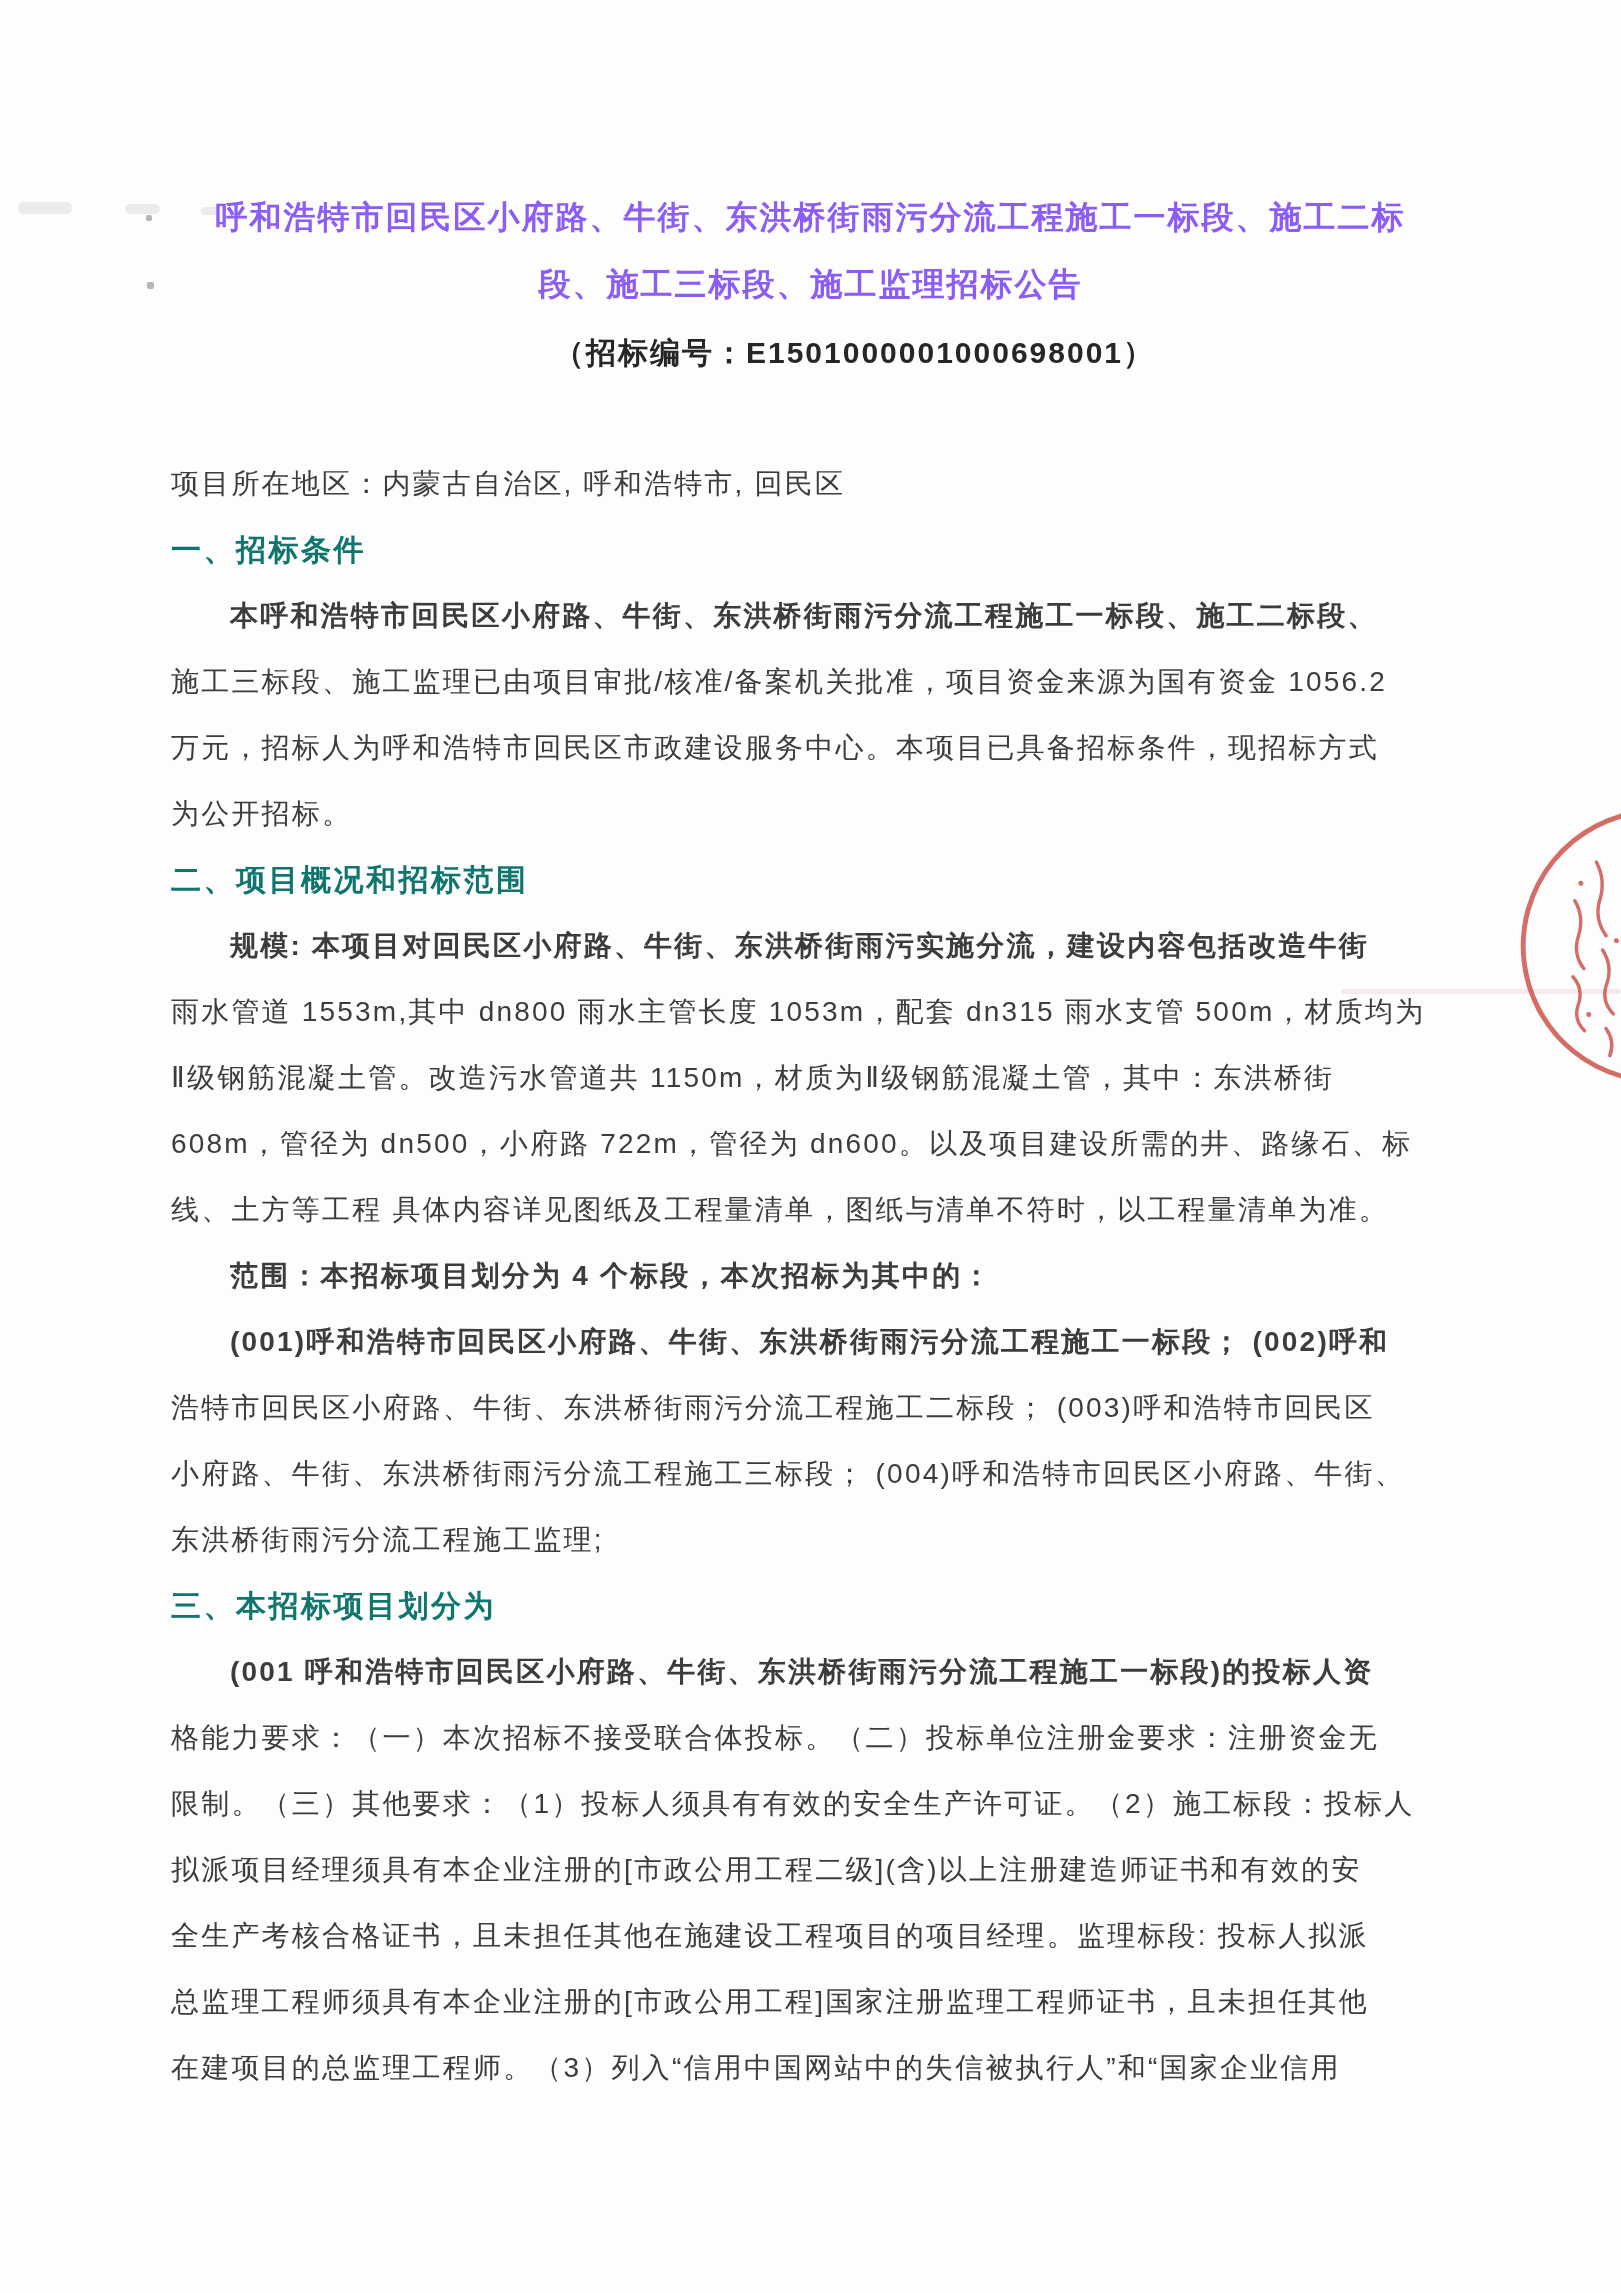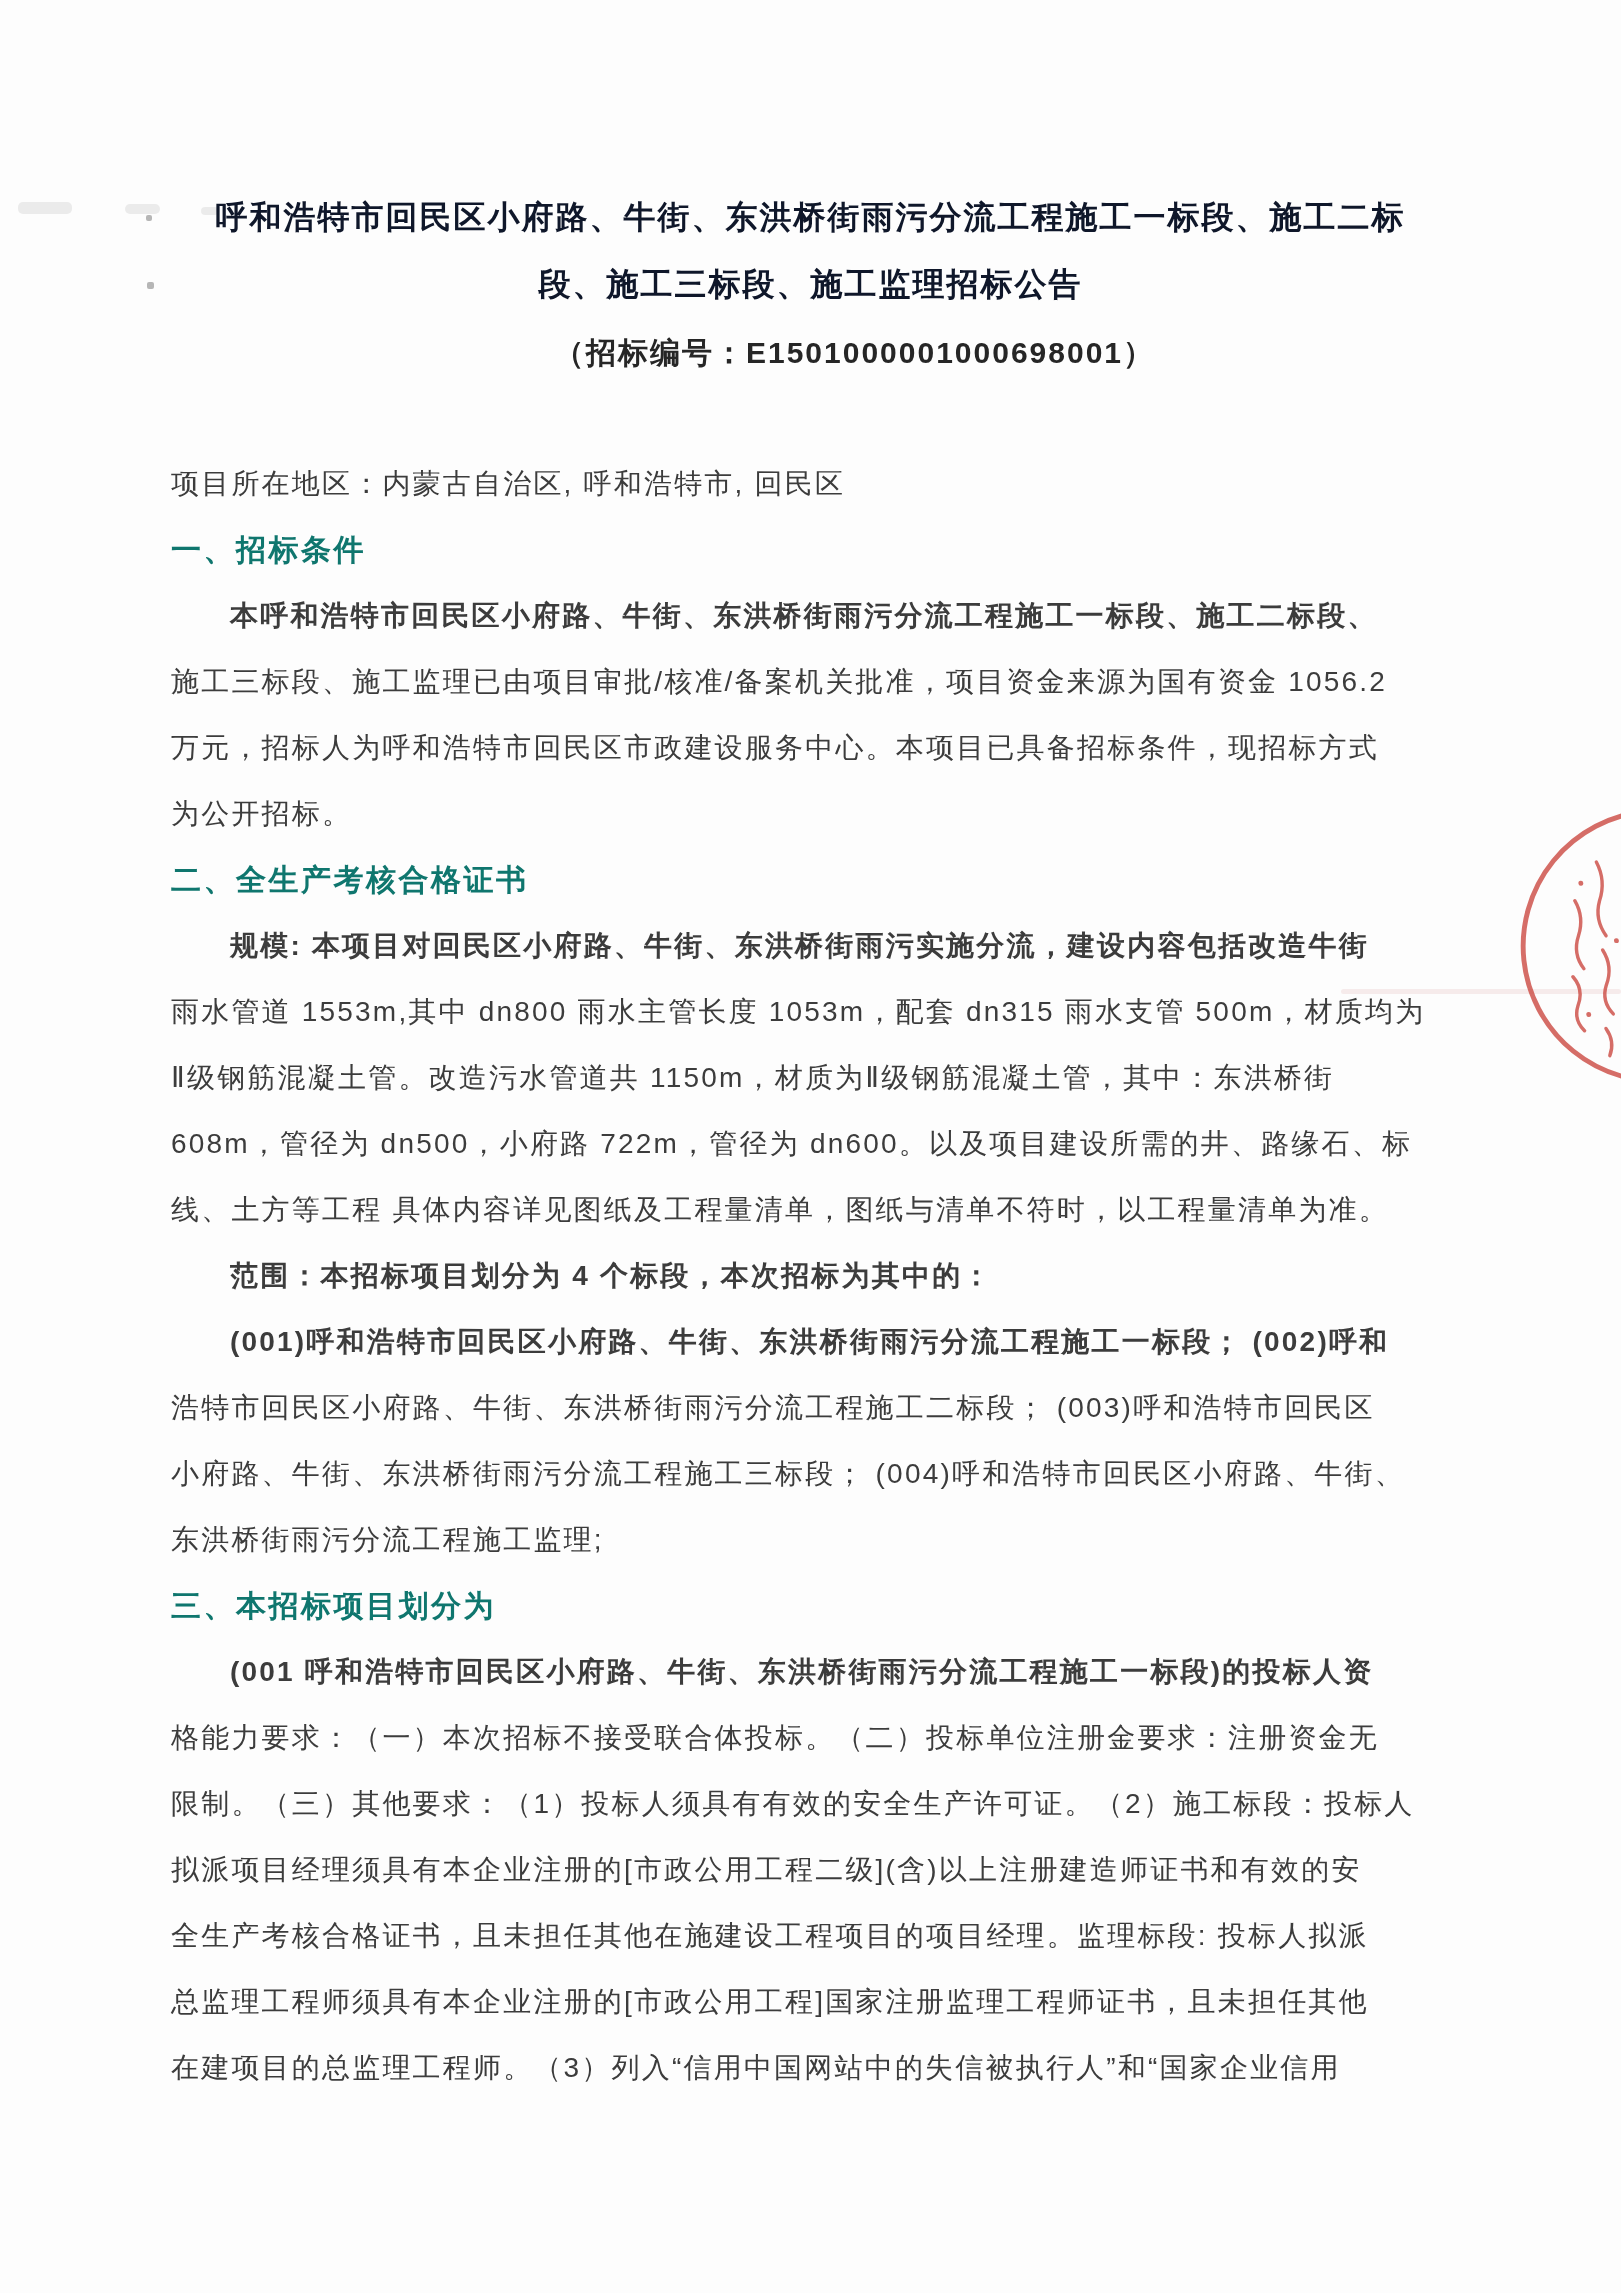--- a/index.html
+++ b/index.html
@@ -12,21 +12,21 @@
     font-family: "Liberation Sans", "DejaVu Sans", sans-serif;
     color: #3c3c3c;
   }
   .title-block {
     position: absolute;
     top: 184px; left: 0; width: 100%;
     text-align: center;
     font-weight: 700;
     font-size: 32px;
     line-height: 67px;
-    color: #0f172a;
+    color: #8b5cf6;
     letter-spacing: 2px;
   }
   .tender-no {
     position: absolute;
     top: 320px; left: 0; width: 100%;
     text-align: center;
     font-weight: 700;
     font-size: 30px;
     line-height: 65px;
     color: #262626;
@@ -88,21 +88,21 @@
     <div class="line">项目所在地区：内蒙古自治区, 呼和浩特市, 回民区</div>
 
     <div class="heading">一、招标条件</div>
     <div class="para">
         <div class="line indent">本呼和浩特市回民区小府路、牛街、东洪桥街雨污分流工程施工一标段、施工二标段、</div>
         <div class="line">施工三标段、施工监理已由项目审批/核准/备案机关批准，项目资金来源为国有资金 1056.2</div>
         <div class="line">万元，招标人为呼和浩特市回民区市政建设服务中心。本项目已具备招标条件，现招标方式</div>
         <div class="line">为公开招标。</div>
       </div>
 
-    <div class="heading">二、全生产考核合格证书</div>
+    <div class="heading">二、项目概况和招标范围</div>
     <div class="para">
         <div class="line indent">规模: 本项目对回民区小府路、牛街、东洪桥街雨污实施分流，建设内容包括改造牛街</div>
         <div class="line">雨水管道 1553m,其中 dn800 雨水主管长度 1053m，配套 dn315 雨水支管 500m，材质均为</div>
         <div class="line">Ⅱ级钢筋混凝土管。改造污水管道共 1150m，材质为Ⅱ级钢筋混凝土管，其中：东洪桥街</div>
         <div class="line">608m，管径为 dn500，小府路 722m，管径为 dn600。以及项目建设所需的井、路缘石、标</div>
         <div class="line">线、土方等工程 具体内容详见图纸及工程量清单，图纸与清单不符时，以工程量清单为准。</div>
       </div>
     <div class="para">
         <div class="line indent">范围：本招标项目划分为 4 个标段，本次招标为其中的：</div>
       </div>

